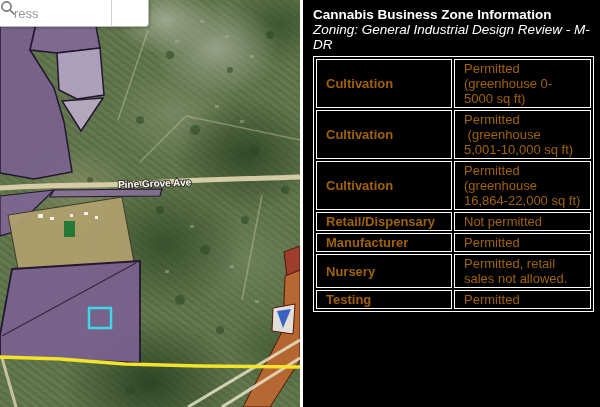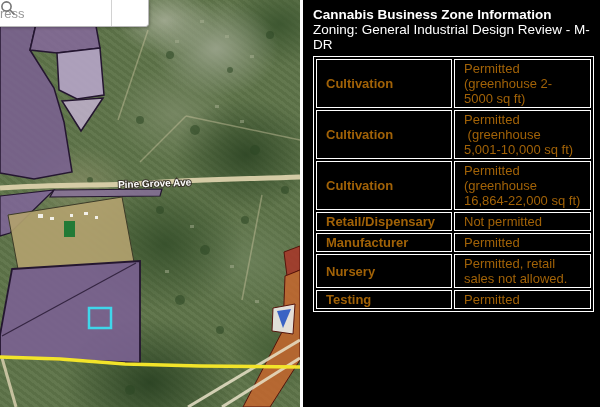--- a/index.html
+++ b/index.html
@@ -23,32 +23,32 @@
       repeating-linear-gradient(37deg, rgba(0,0,0,.045) 0 3px, rgba(255,255,255,.03) 3px 6px);
   }
   #map svg{position:absolute;left:0;top:0;}
 
   
   #searchbar{position:absolute;left:0;top:0;width:148px;height:26px;background:#fff;
     border-right:1px solid #b9b9b9;border-bottom:1px solid #b9b9b9;
     border-radius:0 0 4px 0;display:flex;align-items:center;
     box-shadow:1px 1px 3px rgba(0,0,0,.25);z-index:5;}
   #searchbar input{flex:1;min-width:0;border:none;outline:none;height:24px;
-    font-family:"Liberation Sans",sans-serif;font-size:13px;color:#555;padding:0 0;}
+    font-family:"Liberation Sans",sans-serif;font-size:13px;color:#555;padding:0 14px;}
   #searchbar input::placeholder{color:#979797;}
   #search-btn{width:37px;height:26px;border:none;background:#fff;border-left:1px solid #d2d2d2;
     display:flex;align-items:center;justify-content:center;cursor:pointer;border-radius:0 0 4px 0;}
 
   
   #panel{position:absolute;left:300px;top:0;width:300px;height:407px;background:#000;color:#fff;}
   #panel-sep{position:absolute;left:0;top:0;width:3px;height:407px;background:#fdfdfd;}
   #panel-content{position:absolute;left:3px;top:0;width:297px;height:407px;
     padding:7px 6px 0 10px;box-sizing:border-box;border-radius:30px;}
   #panel-title{font-size:13.5px;font-weight:bold;line-height:15px;}
-  #panel-zoning{font-size:13.5px;line-height:15px;width:281px;}
+  #panel-zoning{font-size:13.5px;line-height:15px;width:281px;font-style:italic;}
   table#zone-table{border-collapse:separate;border-spacing:2px;margin:4px 0 0 0;
     width:281px;table-layout:fixed;background:#000;border:1px solid #fff;}
   #zone-table td{border:1px solid #fff;color:#a16207;font-size:13px;line-height:15px;
     padding:1px 9px;vertical-align:middle;overflow:hidden;}
   #zone-table td.lbl{width:116px;font-weight:bold;}
 </style>
 </head>
 <body>
 
 <div id="app">
@@ -156,21 +156,21 @@
   <div id="panel">
     <div id="panel-sep"></div>
     <div id="panel-content">
       <div id="panel-title">Cannabis Business Zone Information</div>
       <div id="panel-zoning">Zoning: General Industrial Design Review - M-DR</div>
 
       <table id="zone-table">
         <tbody>
           <tr>
             <td class="lbl">Cultivation</td>
-            <td>Permitted (greenhouse 2-5000 sq ft)</td>
+            <td>Permitted (greenhouse 0-5000 sq ft)</td>
           </tr>
           <tr>
             <td class="lbl">Cultivation</td>
             <td>Permitted &nbsp;(greenhouse 5,001-10,000 sq ft)</td>
           </tr>
           <tr>
             <td class="lbl">Cultivation</td>
             <td>Permitted (greenhouse 16,864-22,000 sq ft)</td>
           </tr>
           <tr>

